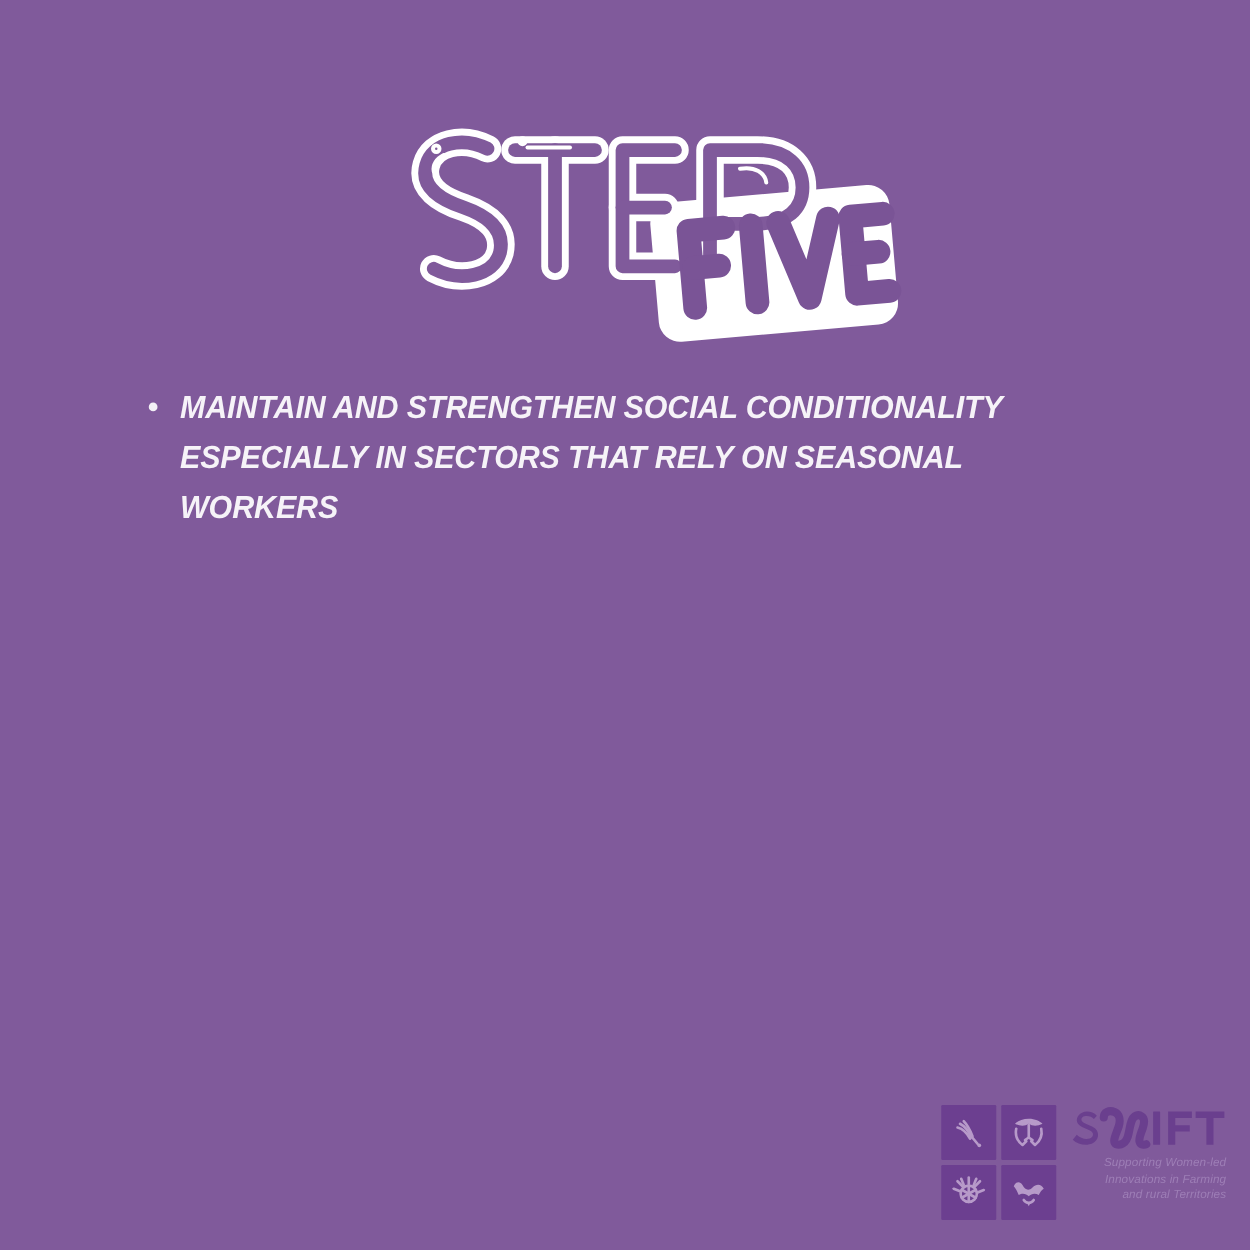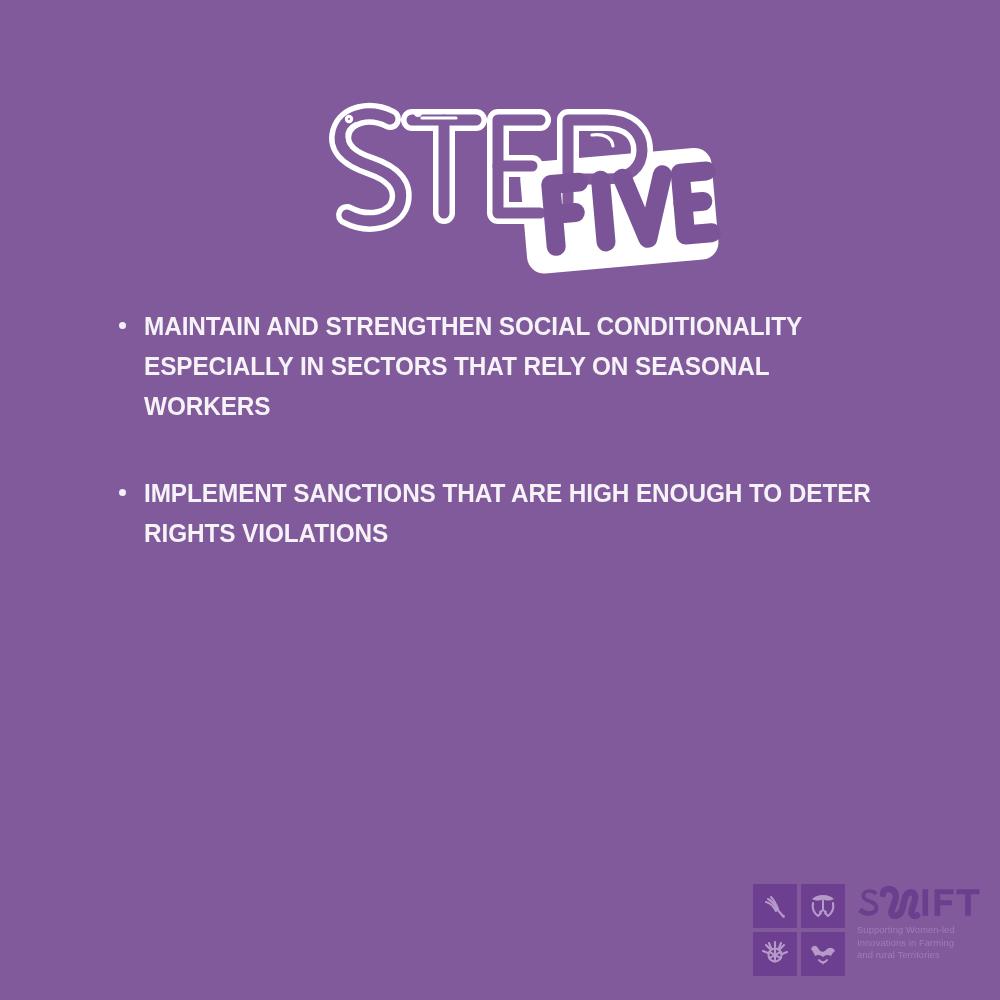--- a/index.html
+++ b/index.html
@@ -14,20 +14,21 @@
     font-family: "Liberation Sans", sans-serif;
     -webkit-font-smoothing: antialiased;
   }
 
   #slide {
     position: relative;
     width: 1000px;
     height: 1000px;
     background: #805A9B;
     overflow: hidden;
+    font-style: italic;
   }
 
   
   #heading {
     position: absolute;
     left: 0;
     top: 78px;
     width: 1000px;
     height: 215px;
   }
@@ -139,20 +140,21 @@
     stroke: #B79AC9;
     stroke-width: 2.1;
     stroke-linecap: round;
     stroke-linejoin: round;
   }
   .tile-glyph-fill { fill: #B79AC9; stroke: none; }
 
   #logo-text {
     margin-left: 12px;
     padding-top: 1px;
+    text-align: right;
   }
   #swift-wordmark {
     display: block;
     width: 124px;
     height: 34px;
   }
   .wordmark-letter { fill: #6A3F8E; }
   .wordmark-w {
     fill: none;
     stroke: #6A3F8E;
@@ -225,25 +227,20 @@
         <path class="five-glyph" d="M 368 134 L 388 134"></path>
       </g>
     </svg>
   </div>
 
   <ul id="bullet-list" style="list-style:none;margin:0;padding:0;">
     <li class="bullet-item">
       <span class="bullet-dot"></span>
       <span class="bullet-text">MAINTAIN AND STRENGTHEN SOCIAL CONDITIONALITY
 ESPECIALLY IN SECTORS THAT RELY ON SEASONAL WORKERS</span>
-    </li>
-    <li class="bullet-item">
-      <span class="bullet-dot"></span>
-      <span class="bullet-text">IMPLEMENT SANCTIONS THAT ARE HIGH ENOUGH TO DETER
-RIGHTS VIOLATIONS</span>
     </li>
   </ul>
 
   <div id="swift-logo">
 
     <div id="logo-mark">
 
       <div class="logo-tile">
         <svg width="30" height="30" viewBox="0 0 30 30">
           <path class="tile-glyph" d="M11 6 C 14 9 16 13 18 18"></path>

